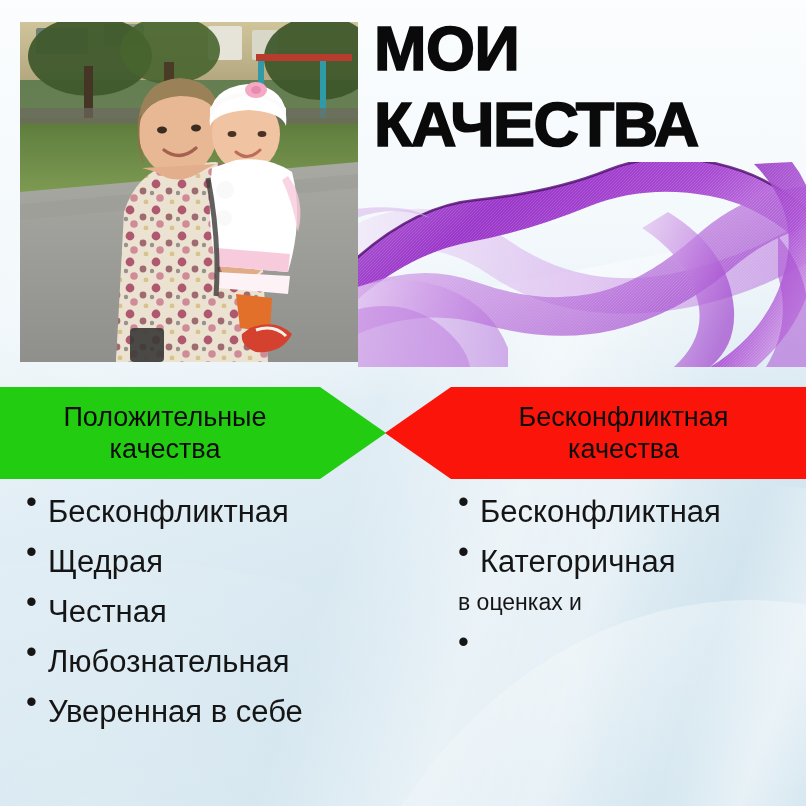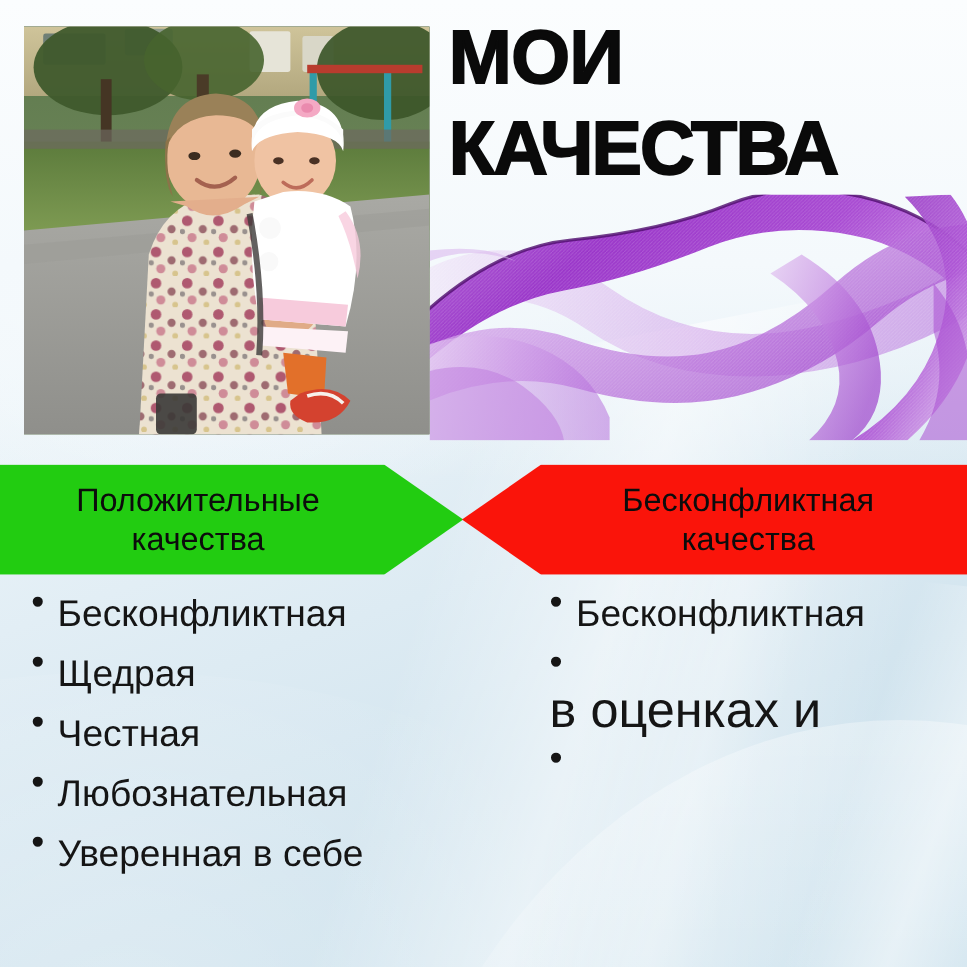--- a/index.html
+++ b/index.html
@@ -132,21 +132,21 @@
   .bul {
     flex:0 0 auto;
     width:22px;
     font-size:31px;
     line-height:40px;
     color:#151515;
   }
   .qtext { flex:0 1 auto;margin-top:10px; }
   .qcont {
     color:#151515;
-    font-size:42px;
+    font-size:23px;
     line-height:40px;
     white-space:nowrap;
   }
 </style>
 </head>
 <body>
 
 <div id="slide">
 
   <div class="topwash"></div>
@@ -348,20 +348,21 @@
     </div>
 
     <div class="col col-neg">
       <ul class="qlist" id="neg-list">
           <li class="qitem">
             <span class="bul">•</span>
             <span class="qtext">Бесконфликтная</span>
           </li>
           <li class="qitem">
             <span class="bul">•</span>
+            <span class="qtext">Категоричная</span>
           </li>
           <li class="qcont">в оценках и</li>
           <li class="qitem">
             <span class="bul">•</span>
           </li>
         </ul>
     </div>
 
   </div>
 

